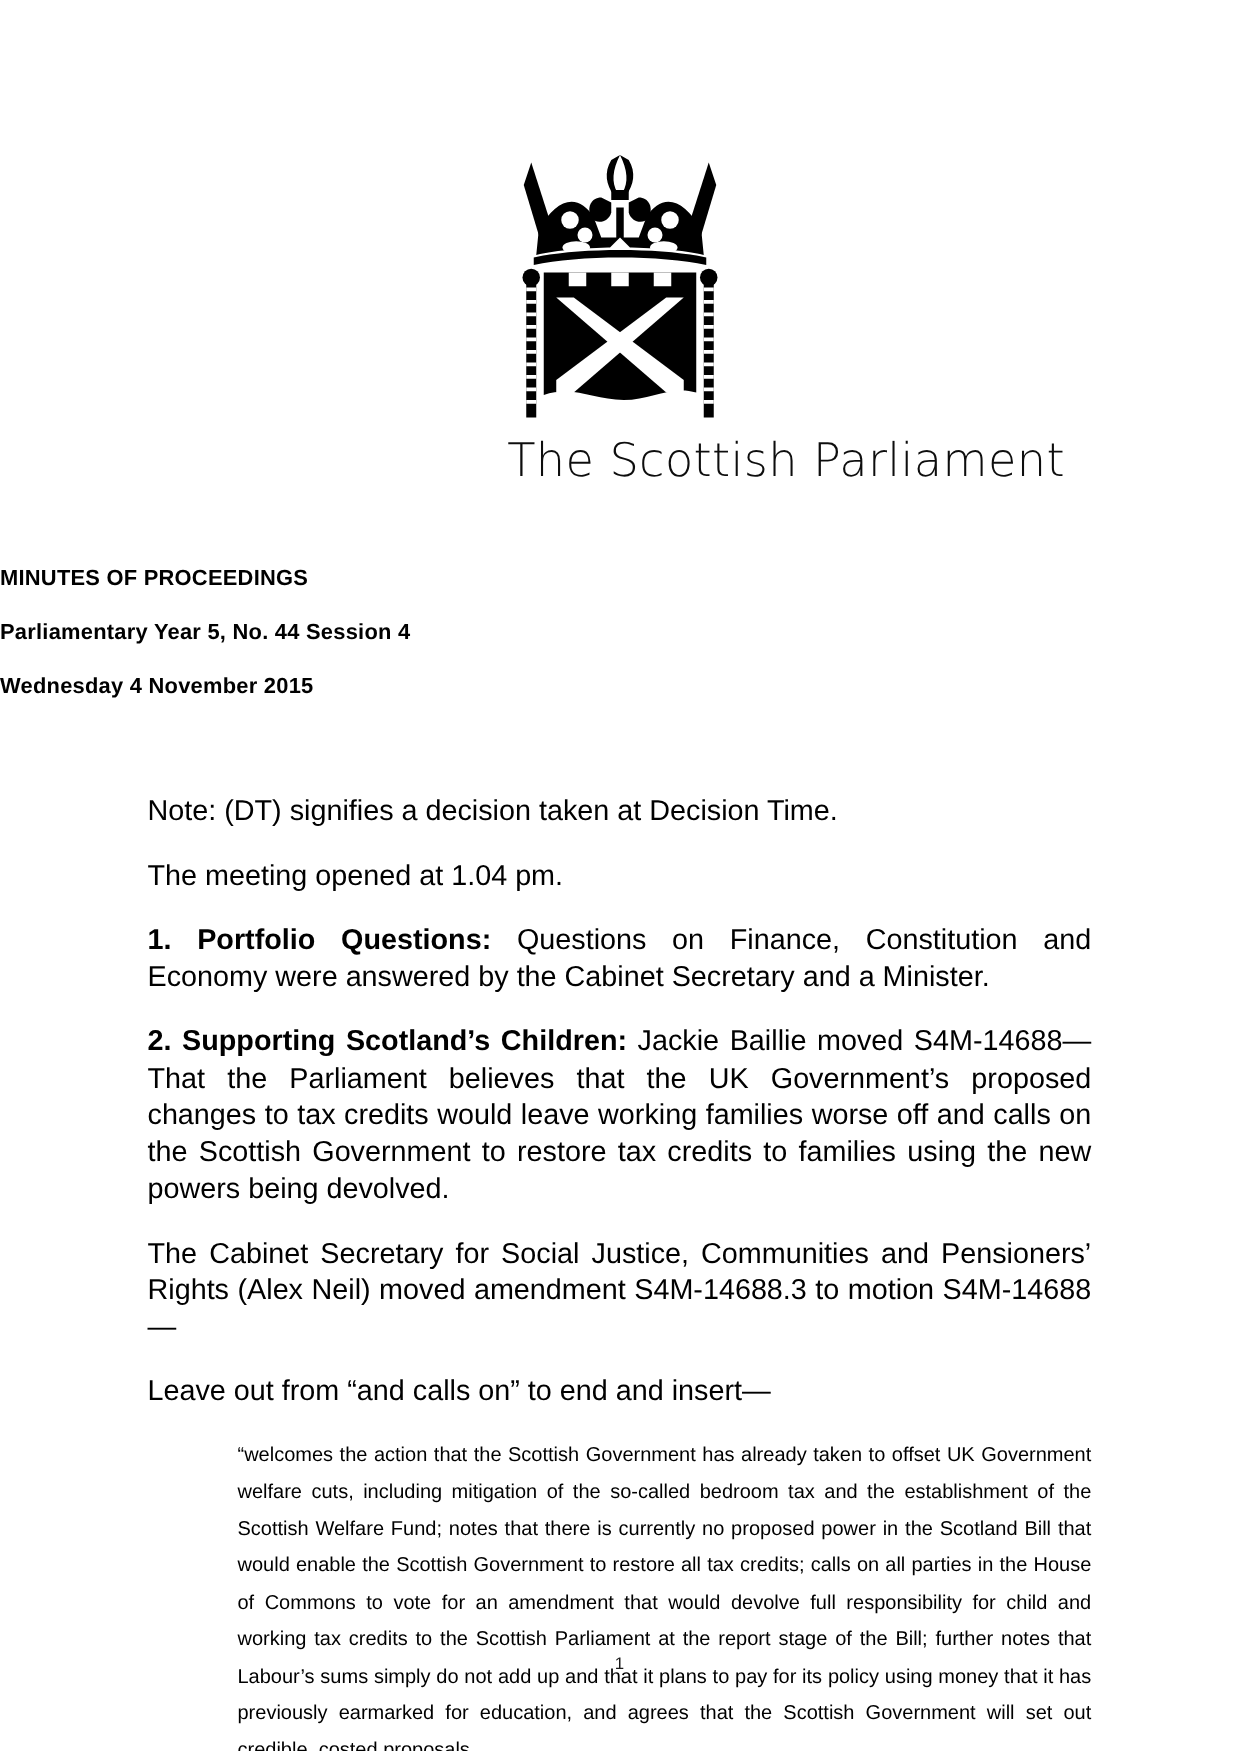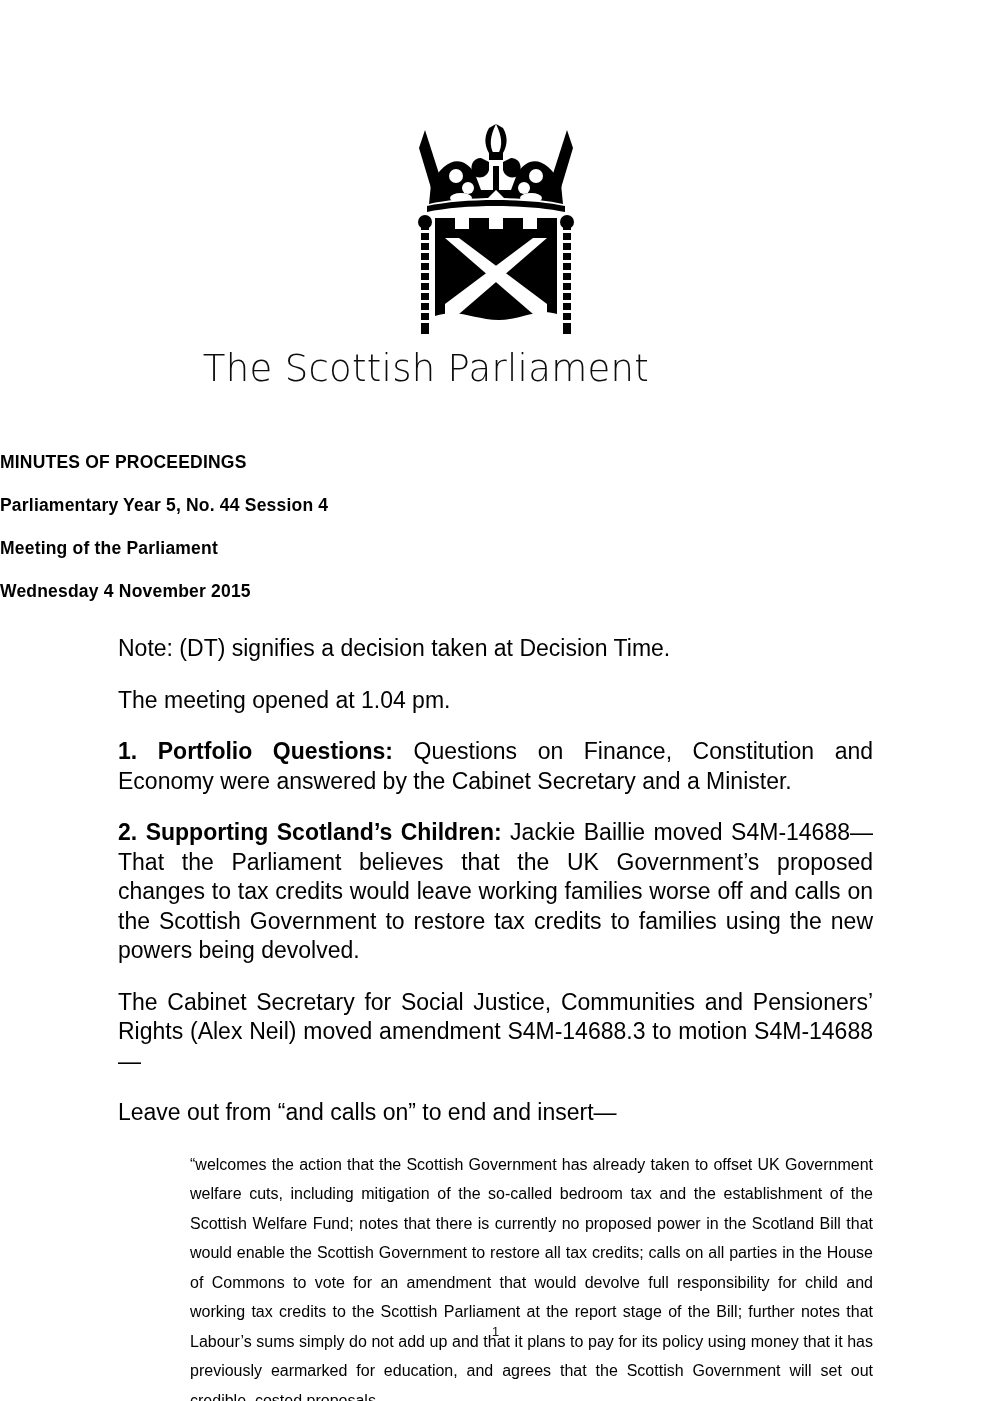--- a/index.html
+++ b/index.html
@@ -37,21 +37,21 @@
     display: inline-block;
     vertical-align: top;
   }
 
   
   .logotype {
     position: absolute;
     left: 0;
     top: 347px;
     width: 852px;
-    text-align: center;
+    text-align: right;
     line-height: 1.18;
   }
   .logotype-line {
     font-family: "DejaVu Sans", sans-serif;
     font-weight: 300;
     font-size: 37px;
     letter-spacing: 0.3px;
     color: #0d0d0d;
     white-space: nowrap;
   }
@@ -187,21 +187,20 @@
     </svg>
   </div>
 
   <div class="logotype">
     <div class="logotype-line">The Scottish Parliament</div>
   </div>
 
   <div class="headings">
     <div class="heading">MINUTES OF PROCEEDINGS</div>
     <div class="heading">Parliamentary Year 5, No. 44 Session 4</div>
-    <div class="heading">Meeting of the Parliament</div>
     <div class="heading">Wednesday 4 November 2015</div>
   </div>
 
   <div class="body-col">
 
     <p class="para left">Note: (DT) signifies a decision taken at Decision Time.</p>
 
     <p class="para left">The meeting opened at 1.04 pm.</p>
 
     <p class="para"><span class="lead">1. Portfolio Questions:</span><span> Questions on Finance, Constitution and Economy were answered by the Cabinet Secretary and a Minister.</span></p>

